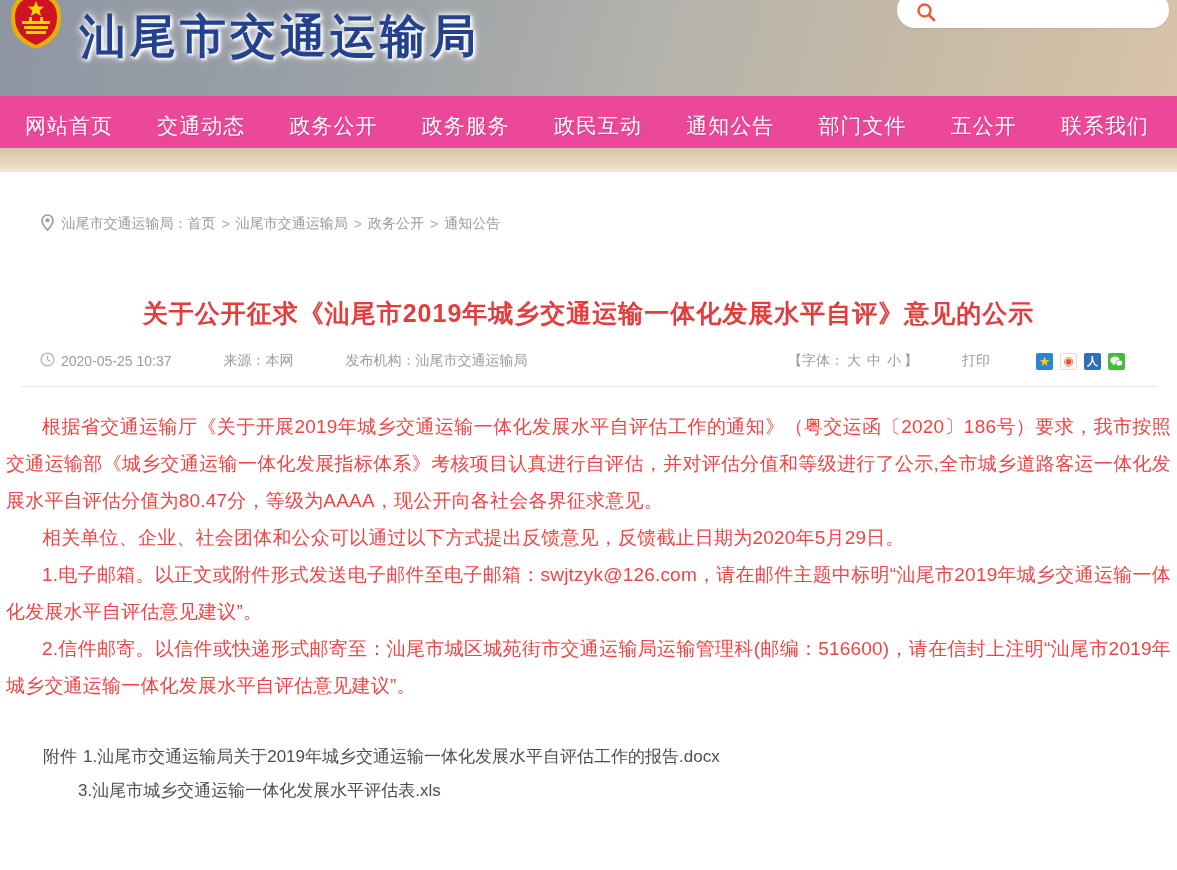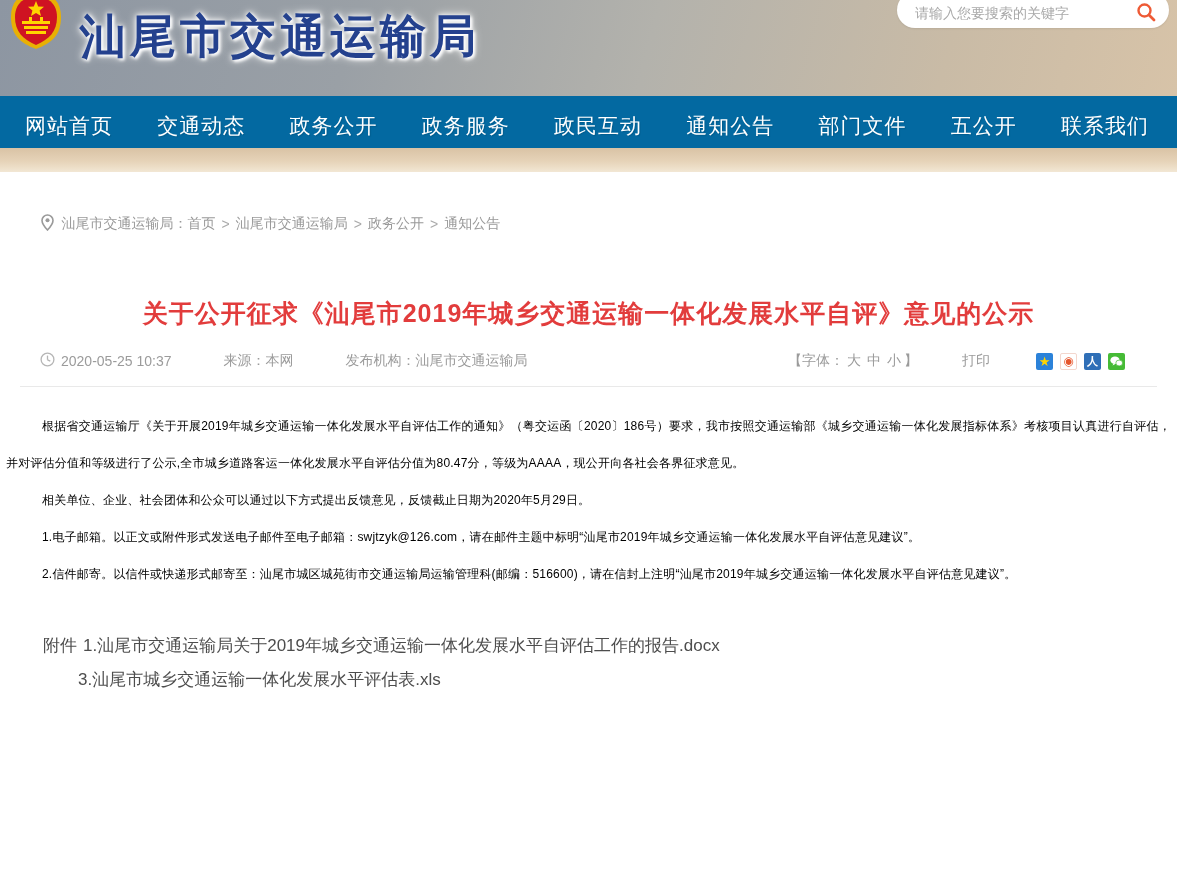--- a/index.html
+++ b/index.html
@@ -26,21 +26,21 @@
   .search-box input {
     flex:1; border:none; outline:none; background:transparent;
     font-size:14px; color:#555; padding-top:6px;
     font-family:"Liberation Sans","DejaVu Sans",sans-serif;
   }
   .search-box input::placeholder { color:#a9a9a9; }
   .search-btn { width:22px; height:26px; padding-top:5px; cursor:pointer; background:none; border:none; }
 
   
   .nav {
-    height:52px; background:#0369a1; display:flex; align-items:center;
+    height:52px; background:#ec4899; display:flex; align-items:center;
     justify-content:space-between; padding:8px 28px 0 25px;
   }
   .nav a {
     color:#fff; text-decoration:none; font-size:21px; letter-spacing:1px;
     text-shadow:1px 1px 1px rgba(0,0,0,.12); white-space:nowrap; cursor:pointer;
   }
   .photo-strip {
     height:24px;
     background:linear-gradient(180deg,#d9c3a5 0%,#e6d3b8 55%,#f2e7d4 100%);
   }
@@ -78,21 +78,21 @@
   }
   .icon-qzone { background:#2b82d9; color:#ffd400; font-size:13px; }
   .icon-weibo { background:#fff; border:1px solid #f3d7ce; color:#e6562d; font-size:12px; }
   .icon-renren { background:#2f6fb7; color:#fff; font-size:11px; font-weight:bold; }
   .icon-wechat { background:#46bb36; }
 
   .divider { border-top:1px solid #e9e9e9; margin:16px 20px 0 20px; }
 
   .article-body { margin-top:21px; padding:0 6px; }
   .article-body p {
-    font-size:12px; color:#000000; line-height:37px;
+    font-size:19px; color:#ef4444; line-height:37px;
     text-indent:36px; text-align:justify; letter-spacing:.2px;
   }
 
   .attachments { margin-top:36px; padding-left:30px; font-size:17px; color:#4d4d4d; }
   .attach-line { line-height:34px; display:flex;margin-left:13px; }
   .attach-label { margin-right:6px; white-space:pre; }
   .attach-item { cursor:pointer; }
   .attach-line.indent { padding-left:35px; }
 </style>
 </head>
@@ -106,21 +106,20 @@
       <path d="M28 10 l2.2 5.4 5.8.4 -4.4 3.7 1.4 5.6 -5 -3 -5 3 1.4 -5.6 -4.4 -3.7 5.8 -.4 Z" fill="#ffd400"></path>
       <rect x="14" y="30" width="28" height="3" fill="#ffd400"></rect>
       <rect x="16" y="35" width="24" height="3" fill="#ffd400"></rect>
       <rect x="18" y="40" width="20" height="3" fill="#ffd400"></rect>
       <rect x="21" y="26" width="3" height="6" fill="#ffd400"></rect>
       <rect x="32" y="26" width="3" height="6" fill="#ffd400"></rect>
     </svg>
   </span>
   <div class="site-title">汕尾市交通运输局</div>
   <div class="search-box">
-    <input type="text" placeholder="请输入您要搜索的关键字" style="">
     <button class="search-btn" title="">
       <svg width="20" height="20" viewBox="0 0 20 20">
         <circle cx="8.5" cy="8.5" r="6" fill="none" stroke="#ee5a35" stroke-width="2.4"></circle>
         <line x1="13" y1="13" x2="18" y2="18" stroke="#ee5a35" stroke-width="2.8" stroke-linecap="round"></line>
       </svg>
     </button>
   </div>
 </div>
 
 <div class="nav">

